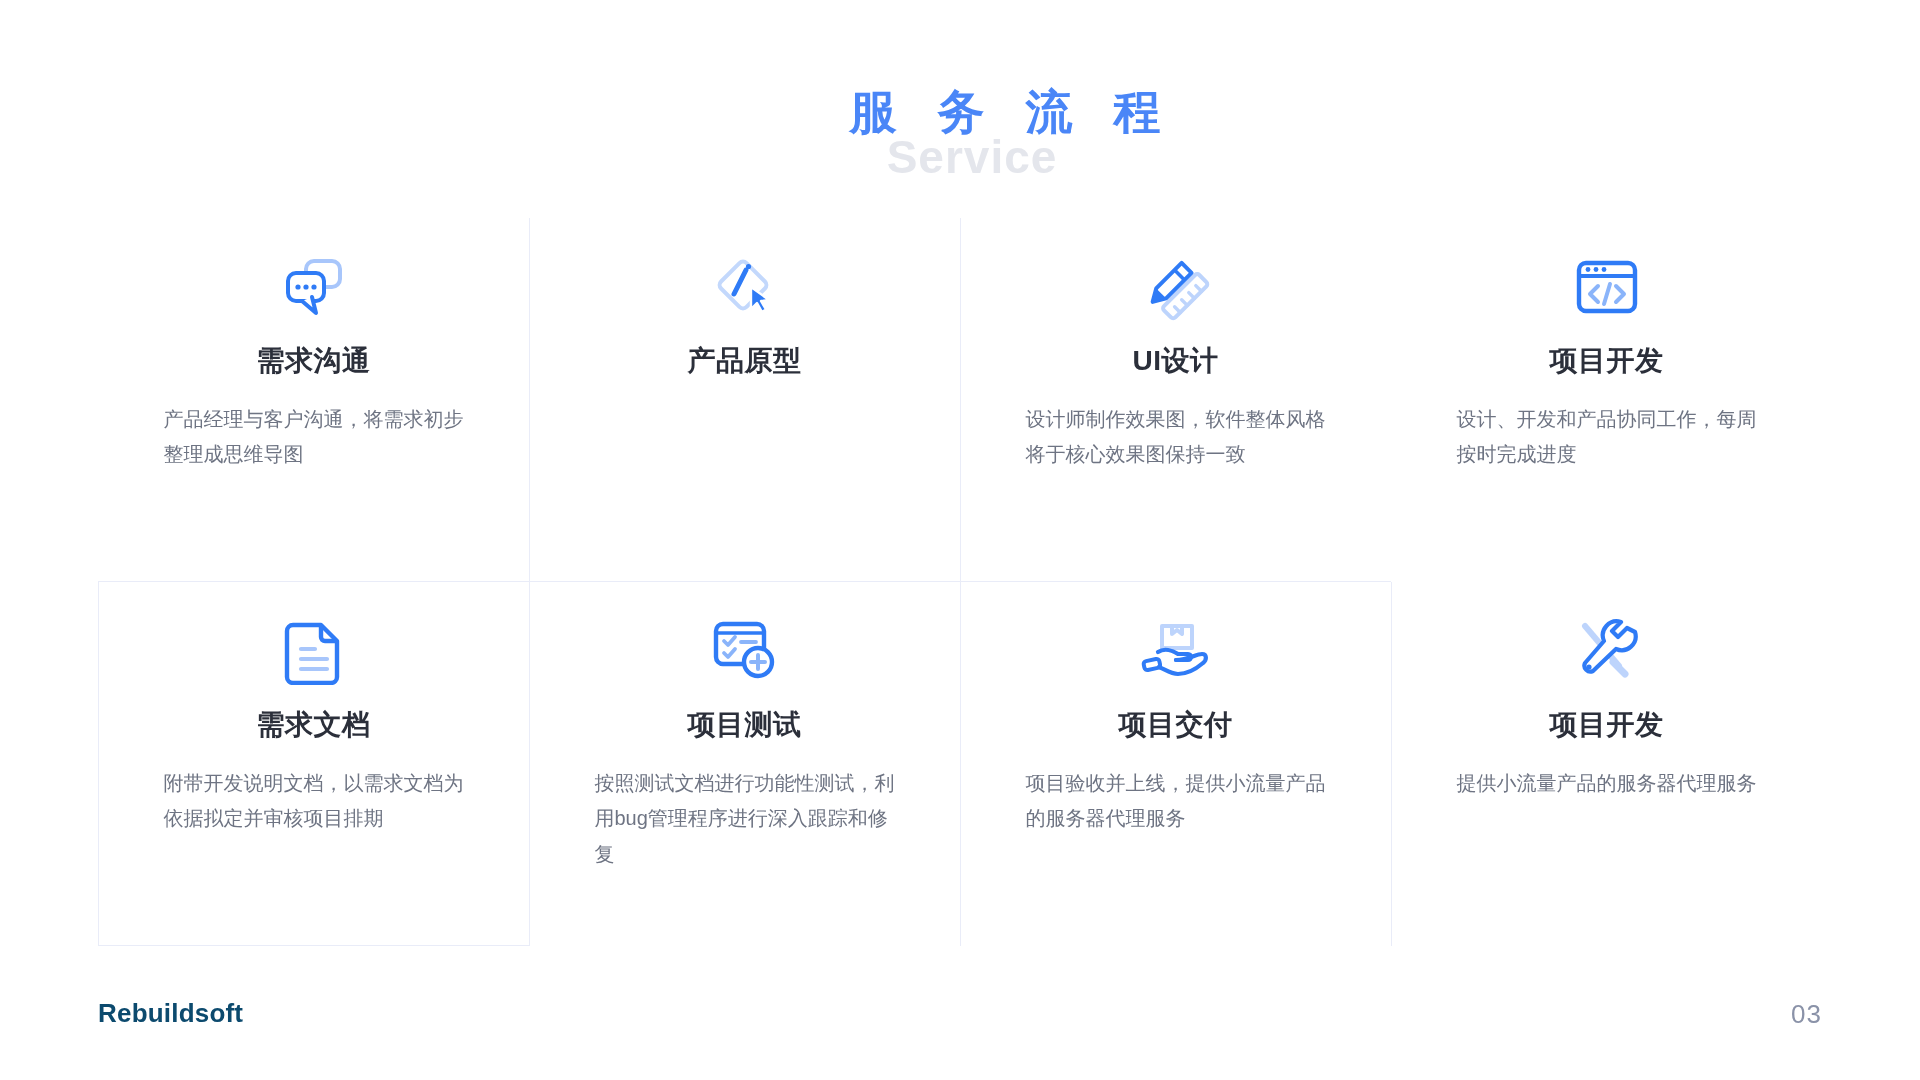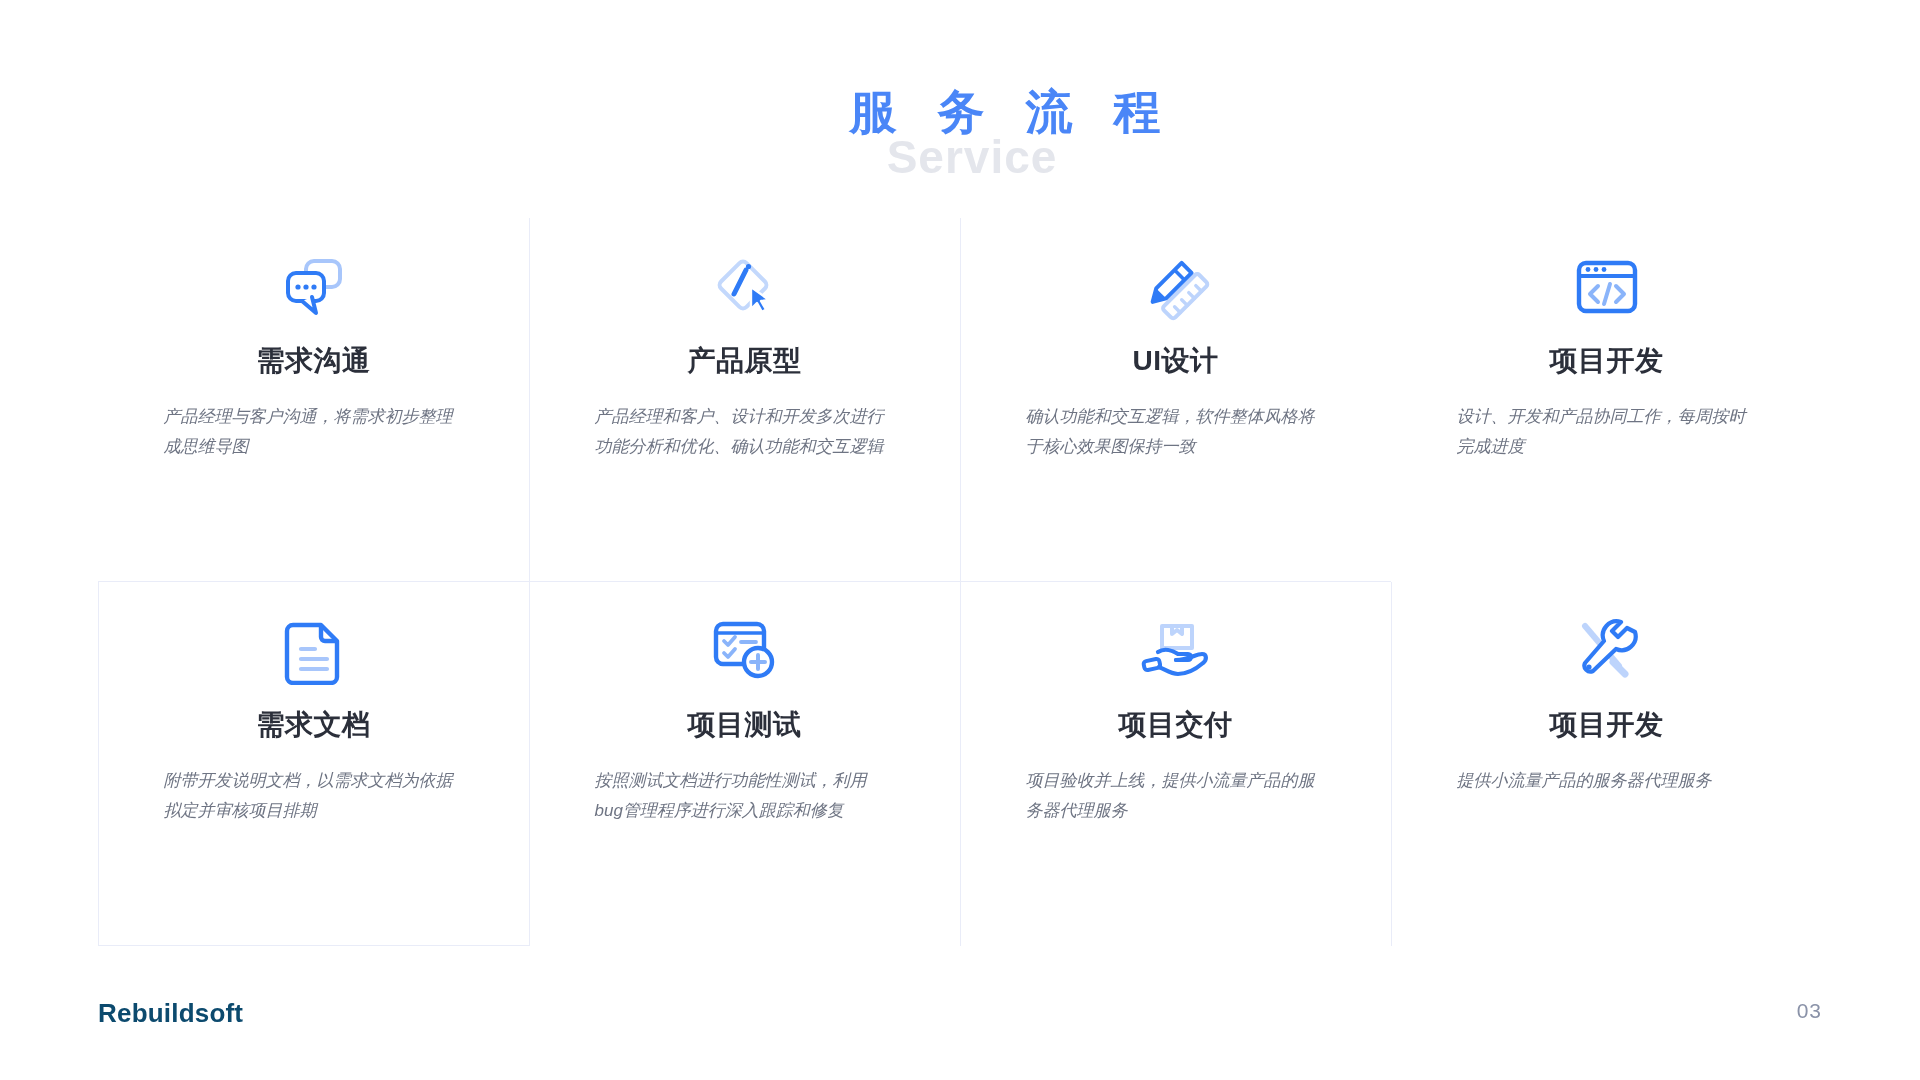--- a/index.html
+++ b/index.html
@@ -65,37 +65,36 @@
   }
   .icon-wrap svg { display: block; }
 
   .card-title {
     font-size: 28px; font-weight: 700;
     color: #2b2f3a; letter-spacing: 0.5px;
     text-align: center; line-height: 1.2;
     margin-bottom: 24px;
   }
   .card-desc {
-    font-size: 17px; font-weight: 400;
+    font-size: 20px; font-weight: 400;
     color: #6e7483; line-height: 1.78;
     text-align: left;
     width: 100%;
     max-width: 300px;
-    font-style: italic;
   }
 
   
   .footer { position: absolute; left: 0; bottom: 0; width: 1920px; height: 110px; }
   .brand {
     position: absolute; left: 98px; top: 28px;
     font-size: 26px; font-weight: 700; color: #0c4a6e; letter-spacing: 0.2px;
   }
   .pageno {
     position: absolute; right: 98px; top: 29px;
-    font-size: 21px; font-weight: 400; color: #8a92a8; letter-spacing: 1px;
+    font-size: 26px; font-weight: 400; color: #8a92a8; letter-spacing: 1px;
   }
 </style>
 </head>
 <body>
 
 <div class="slide">
 
   <div class="header">
     <div class="header-stack">
       <div class="title-sub">Service</div>
@@ -125,37 +124,36 @@
         <svg width="70" height="70" viewBox="0 0 70 70" fill="none">
           <g transform="rotate(45 33 33)">
             <rect x="15" y="15" width="36" height="36" rx="5" stroke="#c3d8fc" stroke-width="4"></rect>
           </g>
           <path d="M36 18 L24 42" stroke="#2f7bf6" stroke-width="5" stroke-linecap="round"></path>
           <circle cx="38.5" cy="14.5" r="2.6" fill="#2f7bf6"></circle>
           <path d="M41 35 L41 57 L47 51 L52 60 L56 57.5 L51 49 L59 48 Z" fill="#2f7bf6" stroke="#ffffff" stroke-width="2.4" stroke-linejoin="round"></path>
         </svg>
       </div>
       <div class="card-title">产品原型</div>
-      <div class="card-desc">产品经理和客户、设计和开发多次进行功能分析和优化、确认功能和交互逻辑</div>
     </div>
 
     <div class="cell vsep hsep">
       <div class="icon-wrap">
         <svg width="70" height="70" viewBox="0 0 70 70" fill="none">
           <g transform="rotate(45 35 35)">
             <rect x="40" y="10" width="16" height="50" rx="3" stroke="#bdd4fc" stroke-width="4"></rect>
             <path d="M48 20 h8 M48 30 h8 M48 40 h8 M48 50 h8" stroke="#bdd4fc" stroke-width="3.4" stroke-linecap="round"></path>
             <path d="M22 14 h14 v36 l-7 12 l-7 -12 z" stroke="#2f7bf6" stroke-width="4" stroke-linejoin="round" fill="none"></path>
             <path d="M22 50 h14 l-7 12 z" fill="#2f7bf6"></path>
             <path d="M22 24 h14" stroke="#2f7bf6" stroke-width="3.6"></path>
           </g>
         </svg>
       </div>
       <div class="card-title">UI设计</div>
-      <div class="card-desc">确认功能和交互逻辑，软件整体风格将于核心效果图保持一致</div>
+      <div class="card-desc">设计师制作效果图，软件整体风格将于核心效果图保持一致</div>
     </div>
 
     <div class="cell row2">
       <div class="icon-wrap">
         <svg width="68" height="60" viewBox="0 0 68 60" fill="none">
           <rect x="6" y="6" width="56" height="48" rx="7" stroke="#2f7bf6" stroke-width="4.4"></rect>
           <path d="M6 19 h56" stroke="#2f7bf6" stroke-width="4"></path>
           <circle cx="15" cy="12.5" r="2.4" fill="#2f7bf6"></circle>
           <circle cx="23" cy="12.5" r="2.4" fill="#2f7bf6"></circle>
           <circle cx="31" cy="12.5" r="2.4" fill="#2f7bf6"></circle>

